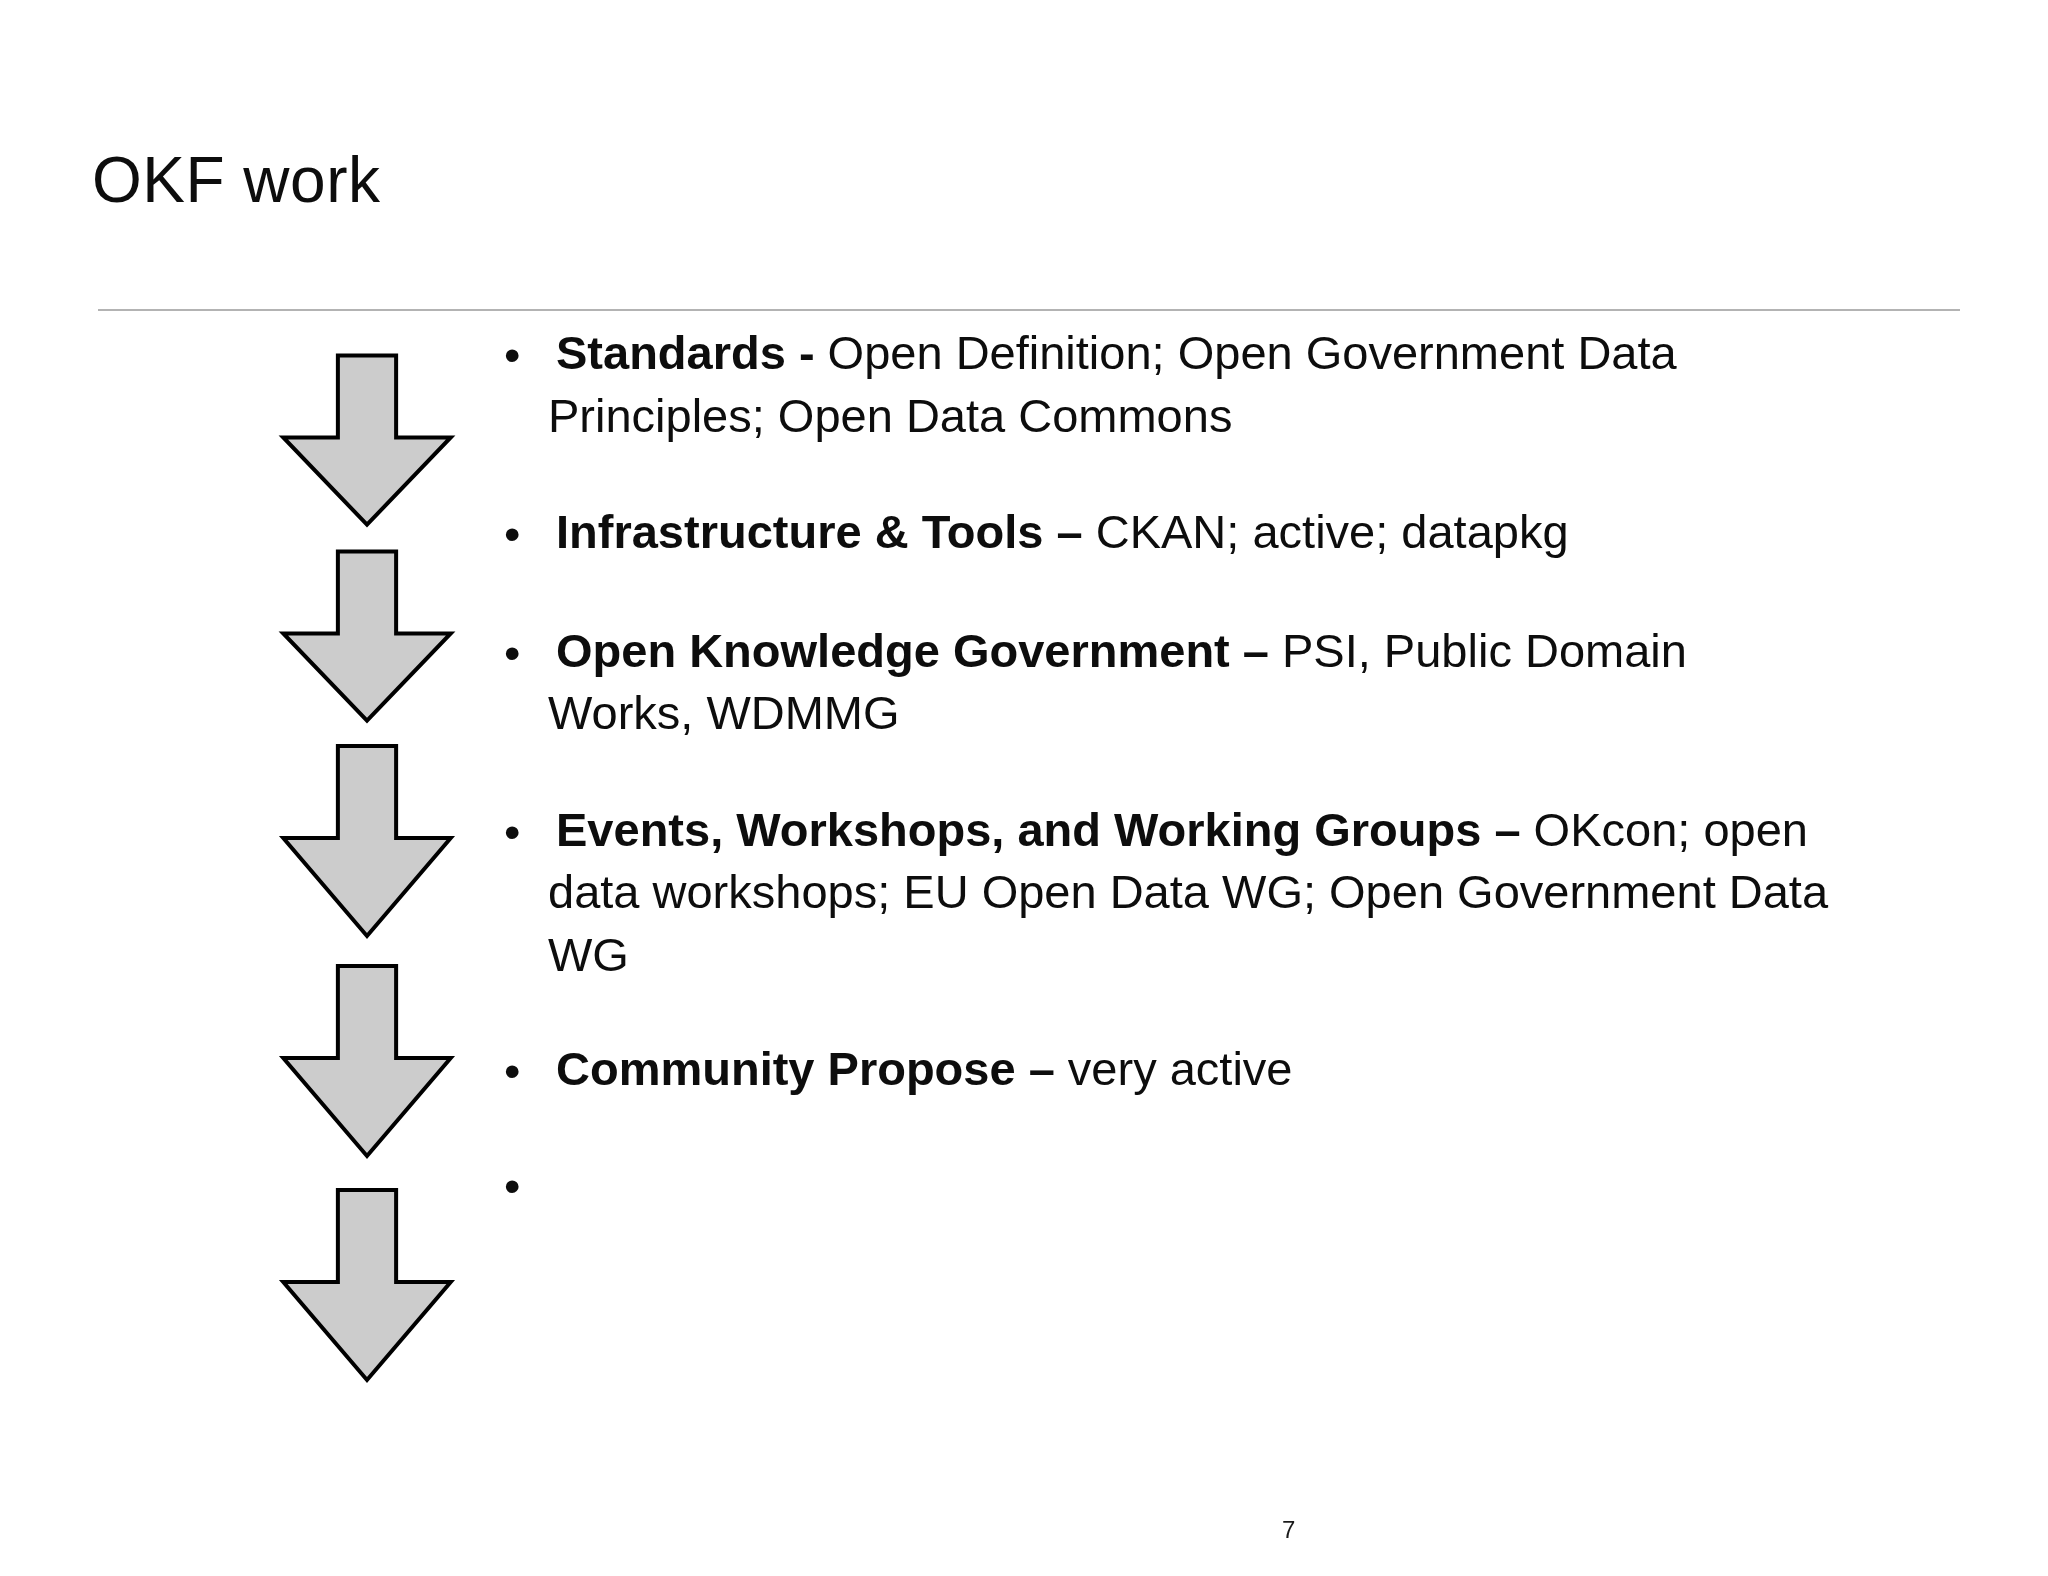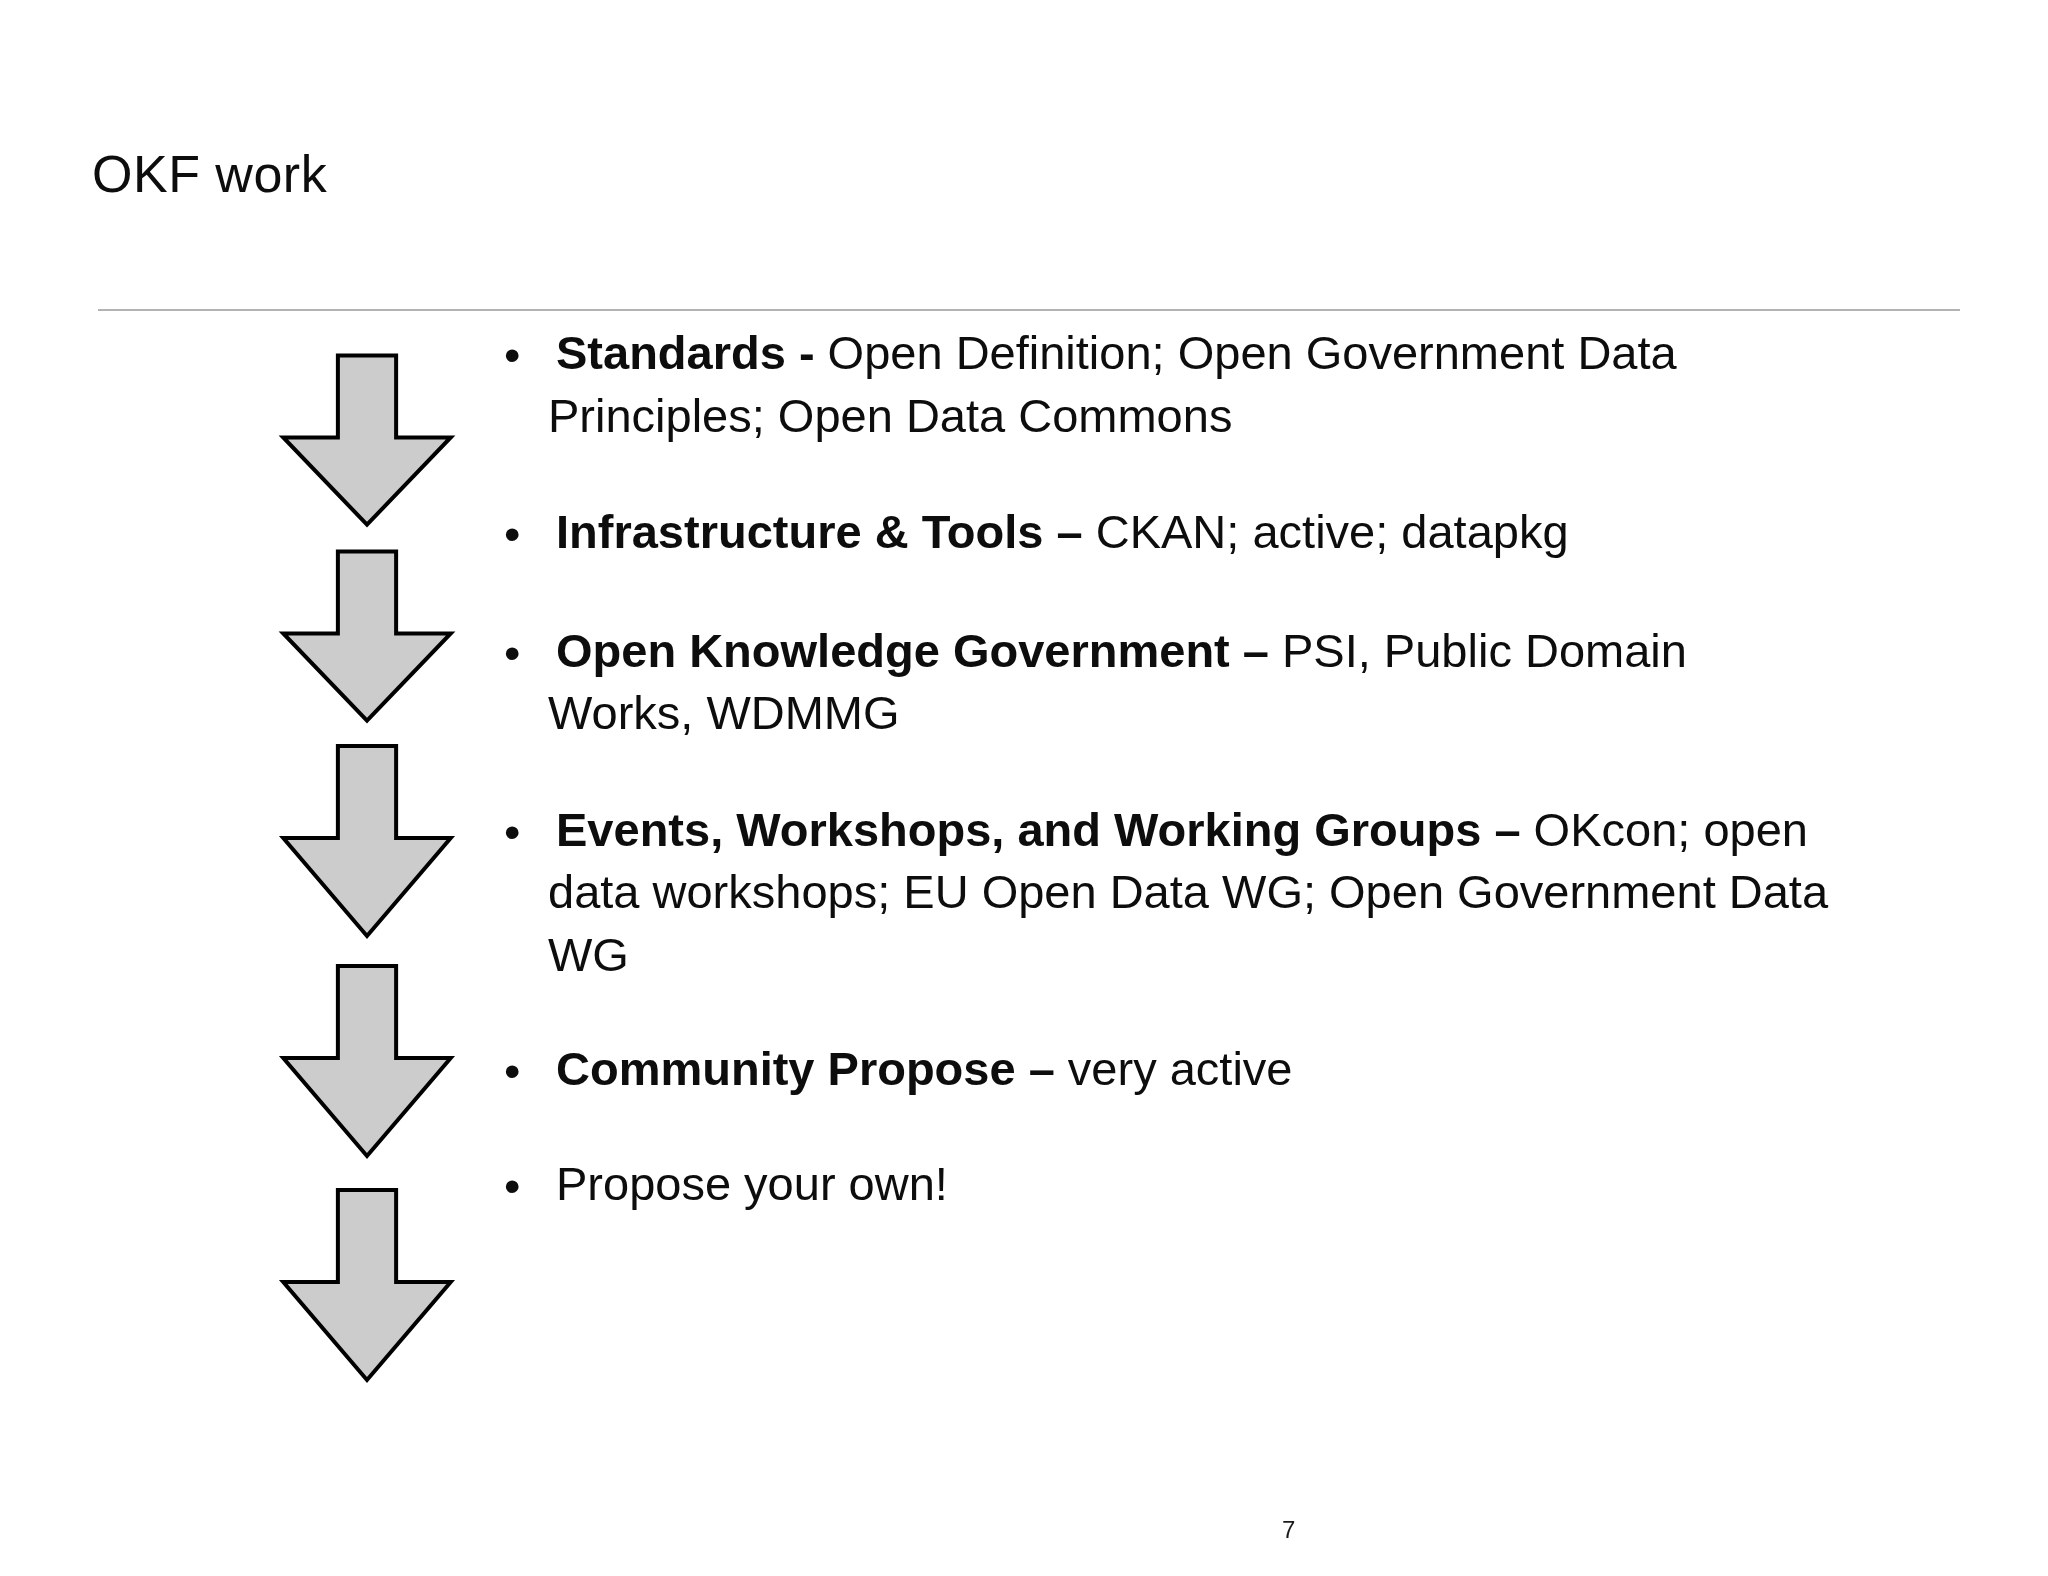--- a/index.html
+++ b/index.html
@@ -17,21 +17,21 @@
     height: 1576px;
     background: #ffffff;
     overflow: hidden;
   }
 
   
   #slide-title {
     position: absolute;
     left: 92px;
     top: 148px;
-    font-size: 52px;
+    font-size: 64px;
     font-weight: 300;
     letter-spacing: 0.5px;
     line-height: 1.0;
     color: #0d0d0d;
     white-space: nowrap;
   }
   #title-rule {
     position: absolute;
     left: 98px;
     top: 309px;
@@ -144,19 +144,19 @@
     <div class="bullet" id="b2">
       <span class="dot">•</span><span class="lead">Open Knowledge Government – </span><span class="rest">PSI, Public Domain Works, WDMMG</span>
     </div>
     <div class="bullet" id="b3">
       <span class="dot">•</span><span class="lead">Events, Workshops, and Working Groups – </span><span class="rest">OKcon; open data workshops; EU Open Data WG; Open Government Data WG</span>
     </div>
     <div class="bullet" id="b4">
       <span class="dot">•</span><span class="lead">Community Propose – </span><span class="rest">very active</span>
     </div>
     <div class="bullet" id="b5">
-      <span class="dot">•</span><span class="lead"></span><span class="rest">Propose your own!</span>
+      <span class="dot">•</span><span class="lead"></span>
     </div>
   </div>
 
   <div id="page-number">7</div>
 
 </div>
 
 </body></html>

